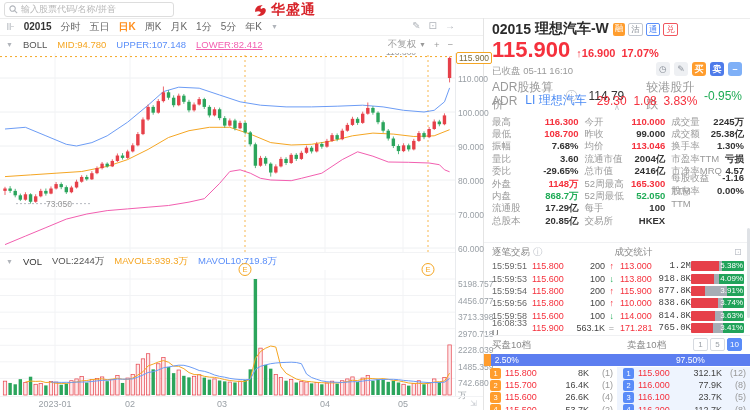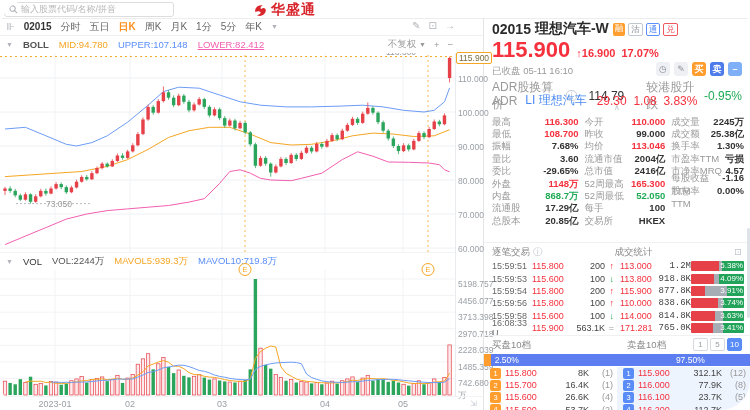--- a/index.html
+++ b/index.html
@@ -1,36 +1,36 @@
 <!DOCTYPE html>
 <html><head>
 <meta charset="utf-8">
 <style>
   html,body{margin:0;padding:0;background:#fff;}
   #app{position:relative;width:750px;height:410px;overflow:hidden;background:#fff;
-       font-family:"Liberation Sans","DejaVu Sans",sans-serif;color:#333;border-radius:29px;
+       font-family:"Liberation Sans","DejaVu Sans",sans-serif;color:#333;
        -webkit-font-smoothing:antialiased;}
   .abs{position:absolute;}
   
   .topbar{position:absolute;left:0;top:0;width:750px;height:18px;background:#fff;border-bottom:1px solid #ededed;}
   .searchbox{position:absolute;left:4px;top:2px;width:160px;height:13px;border:1px solid #ddd;border-radius:3px;
              display:flex;align-items:center;gap:3px;padding:0 4px;color:#b8b8b8;font-size:9px;background:#fff;}
   .logo{position:absolute;left:253px;top:1px;display:flex;align-items:center;gap:3px;}
   .logo-text{font-size:14px;font-weight:bold;color:#d8262c;letter-spacing:1px;}
   
   .left{position:absolute;left:0;top:18px;width:483px;height:392px;border-right:1px solid #e4e4e4;}
   .tabrow{position:absolute;left:0;top:0;width:483px;height:18px;border-bottom:1px solid #f0f0f0;
           display:flex;align-items:center;gap:9px;padding-left:6px;font-size:10px;color:#666;box-sizing:border-box;}
   .tab{cursor:pointer;}
   .tab.active{color:#ff8f1f;font-weight:bold;}
   .code-chip{font-weight:bold;color:#333;}
   .tab-icons{position:absolute;right:28px;top:2px;display:flex;gap:8px;color:#b0b4ba;font-size:10px;}
   .bollrow{position:absolute;left:0;top:18px;width:483px;height:17px;display:flex;align-items:center;gap:10px;
            padding-left:6px;font-size:9.5px;box-sizing:border-box;}
-  .bollrow .t-dark{color:#555;font-weight:bold;}
+  .bollrow .t-dark{color:#555;font-weight:normal;}
   .c-orange{color:#f5a623;} .c-blue{color:#5b8ff9;} .c-mag{color:#f25fb0;text-decoration:underline;}
   .adjust{position:absolute;right:30px;top:20px;font-size:9.5px;color:#999;display:flex;gap:8px;align-items:center;}
   #main-chart{position:absolute;left:0;top:35px;width:455px;height:199px;}
   #vol-chart{position:absolute;left:0;top:252px;width:455px;height:126px;}
   .axis-col{position:absolute;left:455px;top:35px;width:28px;height:343px;border-left:1px solid #e9ebee;}
   .axis-lbl{position:absolute;left:2px;font-size:8.5px;color:#9aa0a6;}
   .cur-tag{position:absolute;left:0px;border:1px solid #f5a623;background:#fff;color:#7a6a3a;
            font-size:8.5px;padding:0 2px;border-radius:2px;}
   .volrow{position:absolute;left:0;top:234px;width:455px;height:18px;display:flex;align-items:center;gap:10px;
           padding-left:6px;font-size:9.5px;box-sizing:border-box;border-top:1px solid #f2f3f5;}

